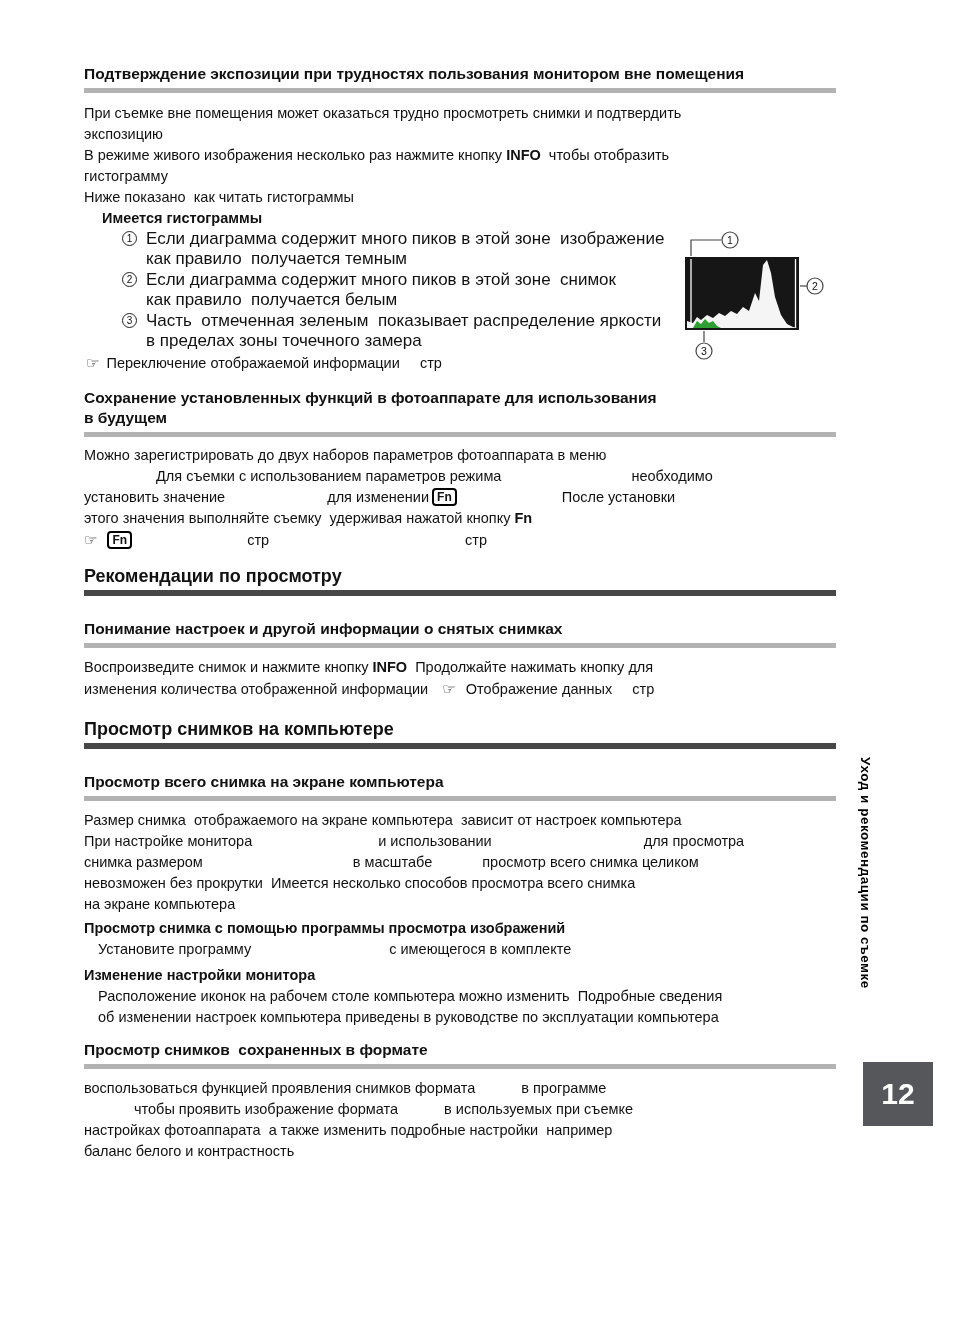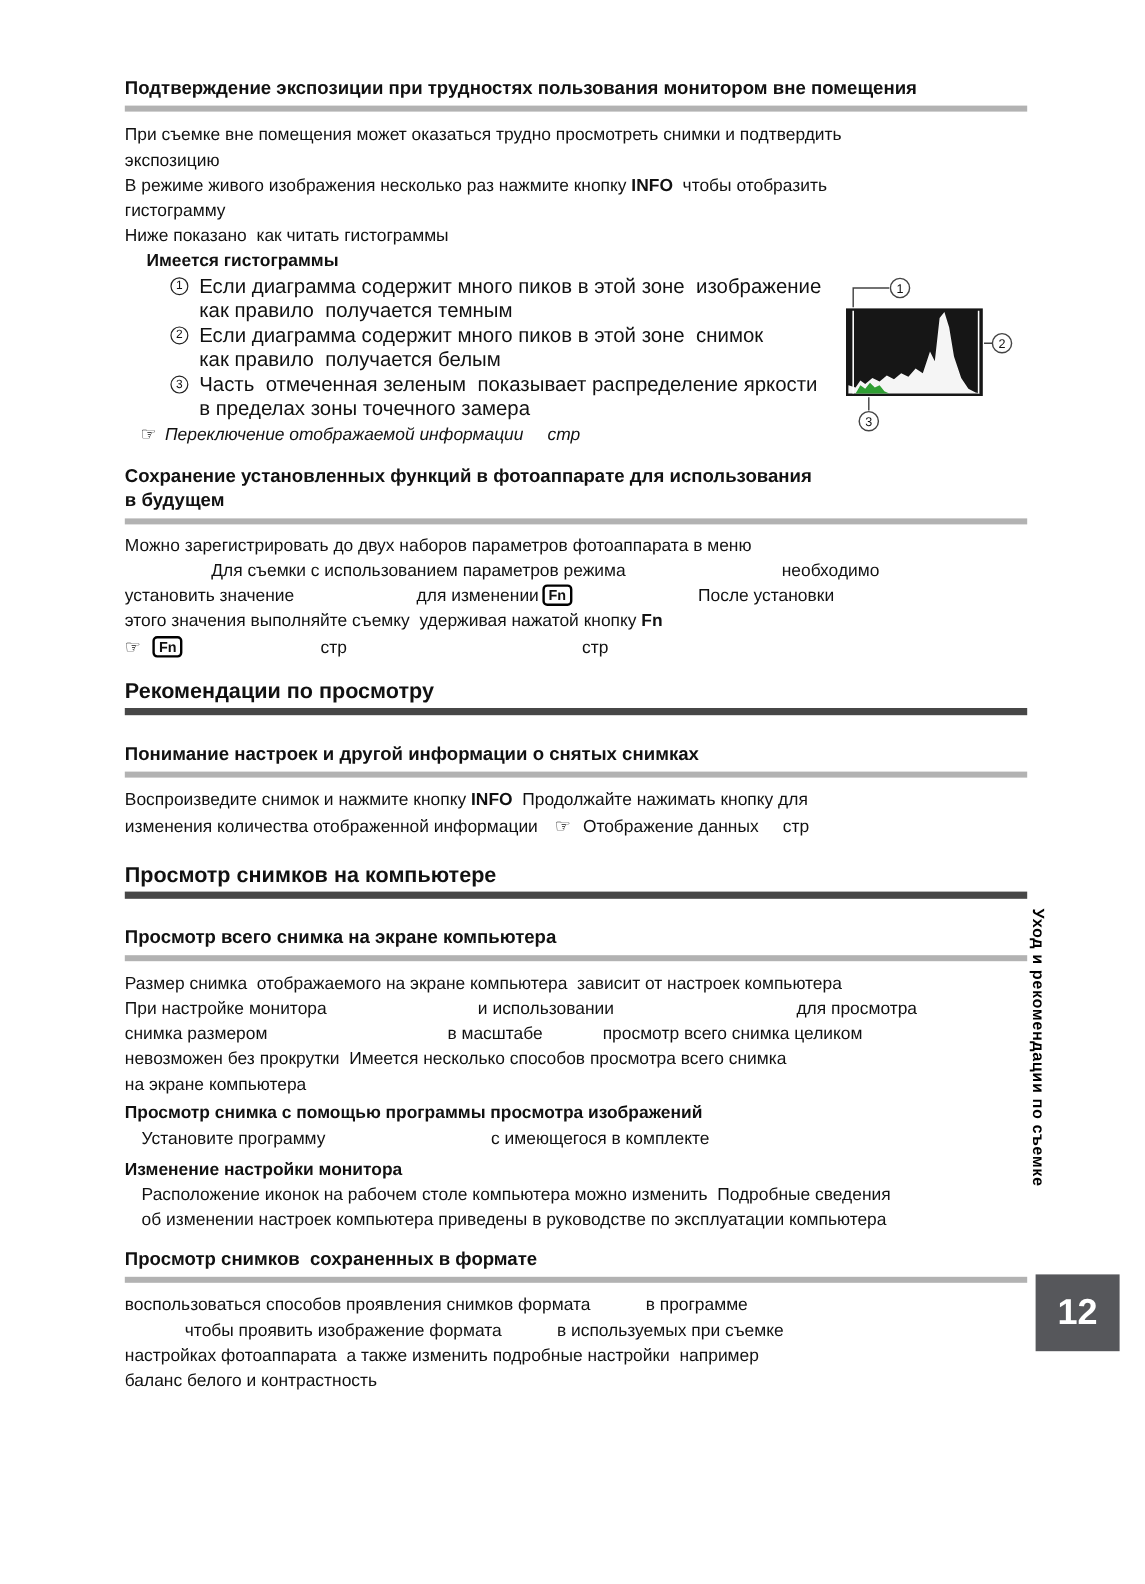--- a/index.html
+++ b/index.html
@@ -2,38 +2,38 @@
 <html><head>
 <meta charset="utf-8">
 <style>
   * { margin:0; padding:0; box-sizing:border-box; }
   html,body { background:#ffffff; }
   .page {
     position:relative; width:954px; height:1320px; background:#fff;
     font-family:"Liberation Sans","DejaVu Sans",sans-serif; color:#111;
     overflow:hidden;
   }
-  .content { position:absolute; left:104px; top:64px; width:752px; }
+  .content { position:absolute; left:84px; top:64px; width:752px; }
   .pre { white-space:pre-line; }
   .b { font-weight:bold; }
   .h-sub { font-size:15.5px; font-weight:bold; line-height:20px; }
   .h-big { font-size:18px; font-weight:bold; line-height:23px; }
   .rule-gray { height:5px; background:#b2b2b2; margin-top:4px; }
   .rule-dark { height:6px; background:#474747; margin-top:2px; }
   .body { font-size:14.5px; line-height:21px; }
   .p-top { margin-top:10px; }
   .ind2 { margin-left:18px; }
   .list { margin-left:38px; width:545px; }
   .li { display:flex; margin-bottom:1px; }
   .cnum {
     flex:0 0 auto; width:15px; height:15px; border:1px solid #222; border-radius:50%;
     font-size:10px; line-height:13px; text-align:center; margin-top:2px; margin-right:9px;
   }
   .li-text { font-size:17px; line-height:20px; }
-  .refline { margin-left:13px; margin-top:1px;font-style:italic; }
+  .refline { margin-left:2px; margin-top:1px; }
   .reficon { font-size:15px; margin-right:7px; }
   .reficon-inline { font-size:15px; margin:0 6px; }
   .key {
     display:inline-block; border:2px solid #000; border-radius:4px; padding:0 3px;
     font-weight:bold; font-size:12px; line-height:14px; vertical-align:1px; margin:0 3px;
   }
   .line { font-size:14.5px; line-height:21px; white-space:pre-line; }
   .gap { display:inline-block; height:1px; }
   .sec2 { margin-top:14px; }
   .pgroup { margin-top:8px; }
@@ -159,21 +159,21 @@
 
       <div class="body b mt-b2">Изменение настройки монитора</div>
       <div class="body pre ind-body">Расположение иконок на рабочем столе компьютера можно изменить&nbsp; Подробные сведения
 об изменении настроек компьютера приведены в руководстве по эксплуатации компьютера</div>
     </section>
 
     <section>
       <div class="h-sub mt-sub3">Просмотр снимков&nbsp; сохраненных в формате</div>
       <div class="rule-gray"></div>
       <div class="pgroup mt-p">
-        <div class="line"><span>воспользоваться способов проявления снимков формата</span><span class="gap" style="width:46px"></span><span>в программе</span></div>
+        <div class="line"><span>воспользоваться функцией проявления снимков формата</span><span class="gap" style="width:46px"></span><span>в программе</span></div>
         <div class="line"><span class="gap" style="width:50px"></span><span>чтобы проявить изображение формата</span><span class="gap" style="width:46px"></span><span>в используемых при съемке</span></div>
         <div class="line"><span class="pre">настройках фотоаппарата&nbsp; а также изменить подробные настройки&nbsp; например</span></div>
         <div class="line"><span>баланс белого и контрастность</span></div>
       </div>
     </section>
 
   </div>
 
   <div class="side-tab">Уход и рекомендации по съемке</div>
 

